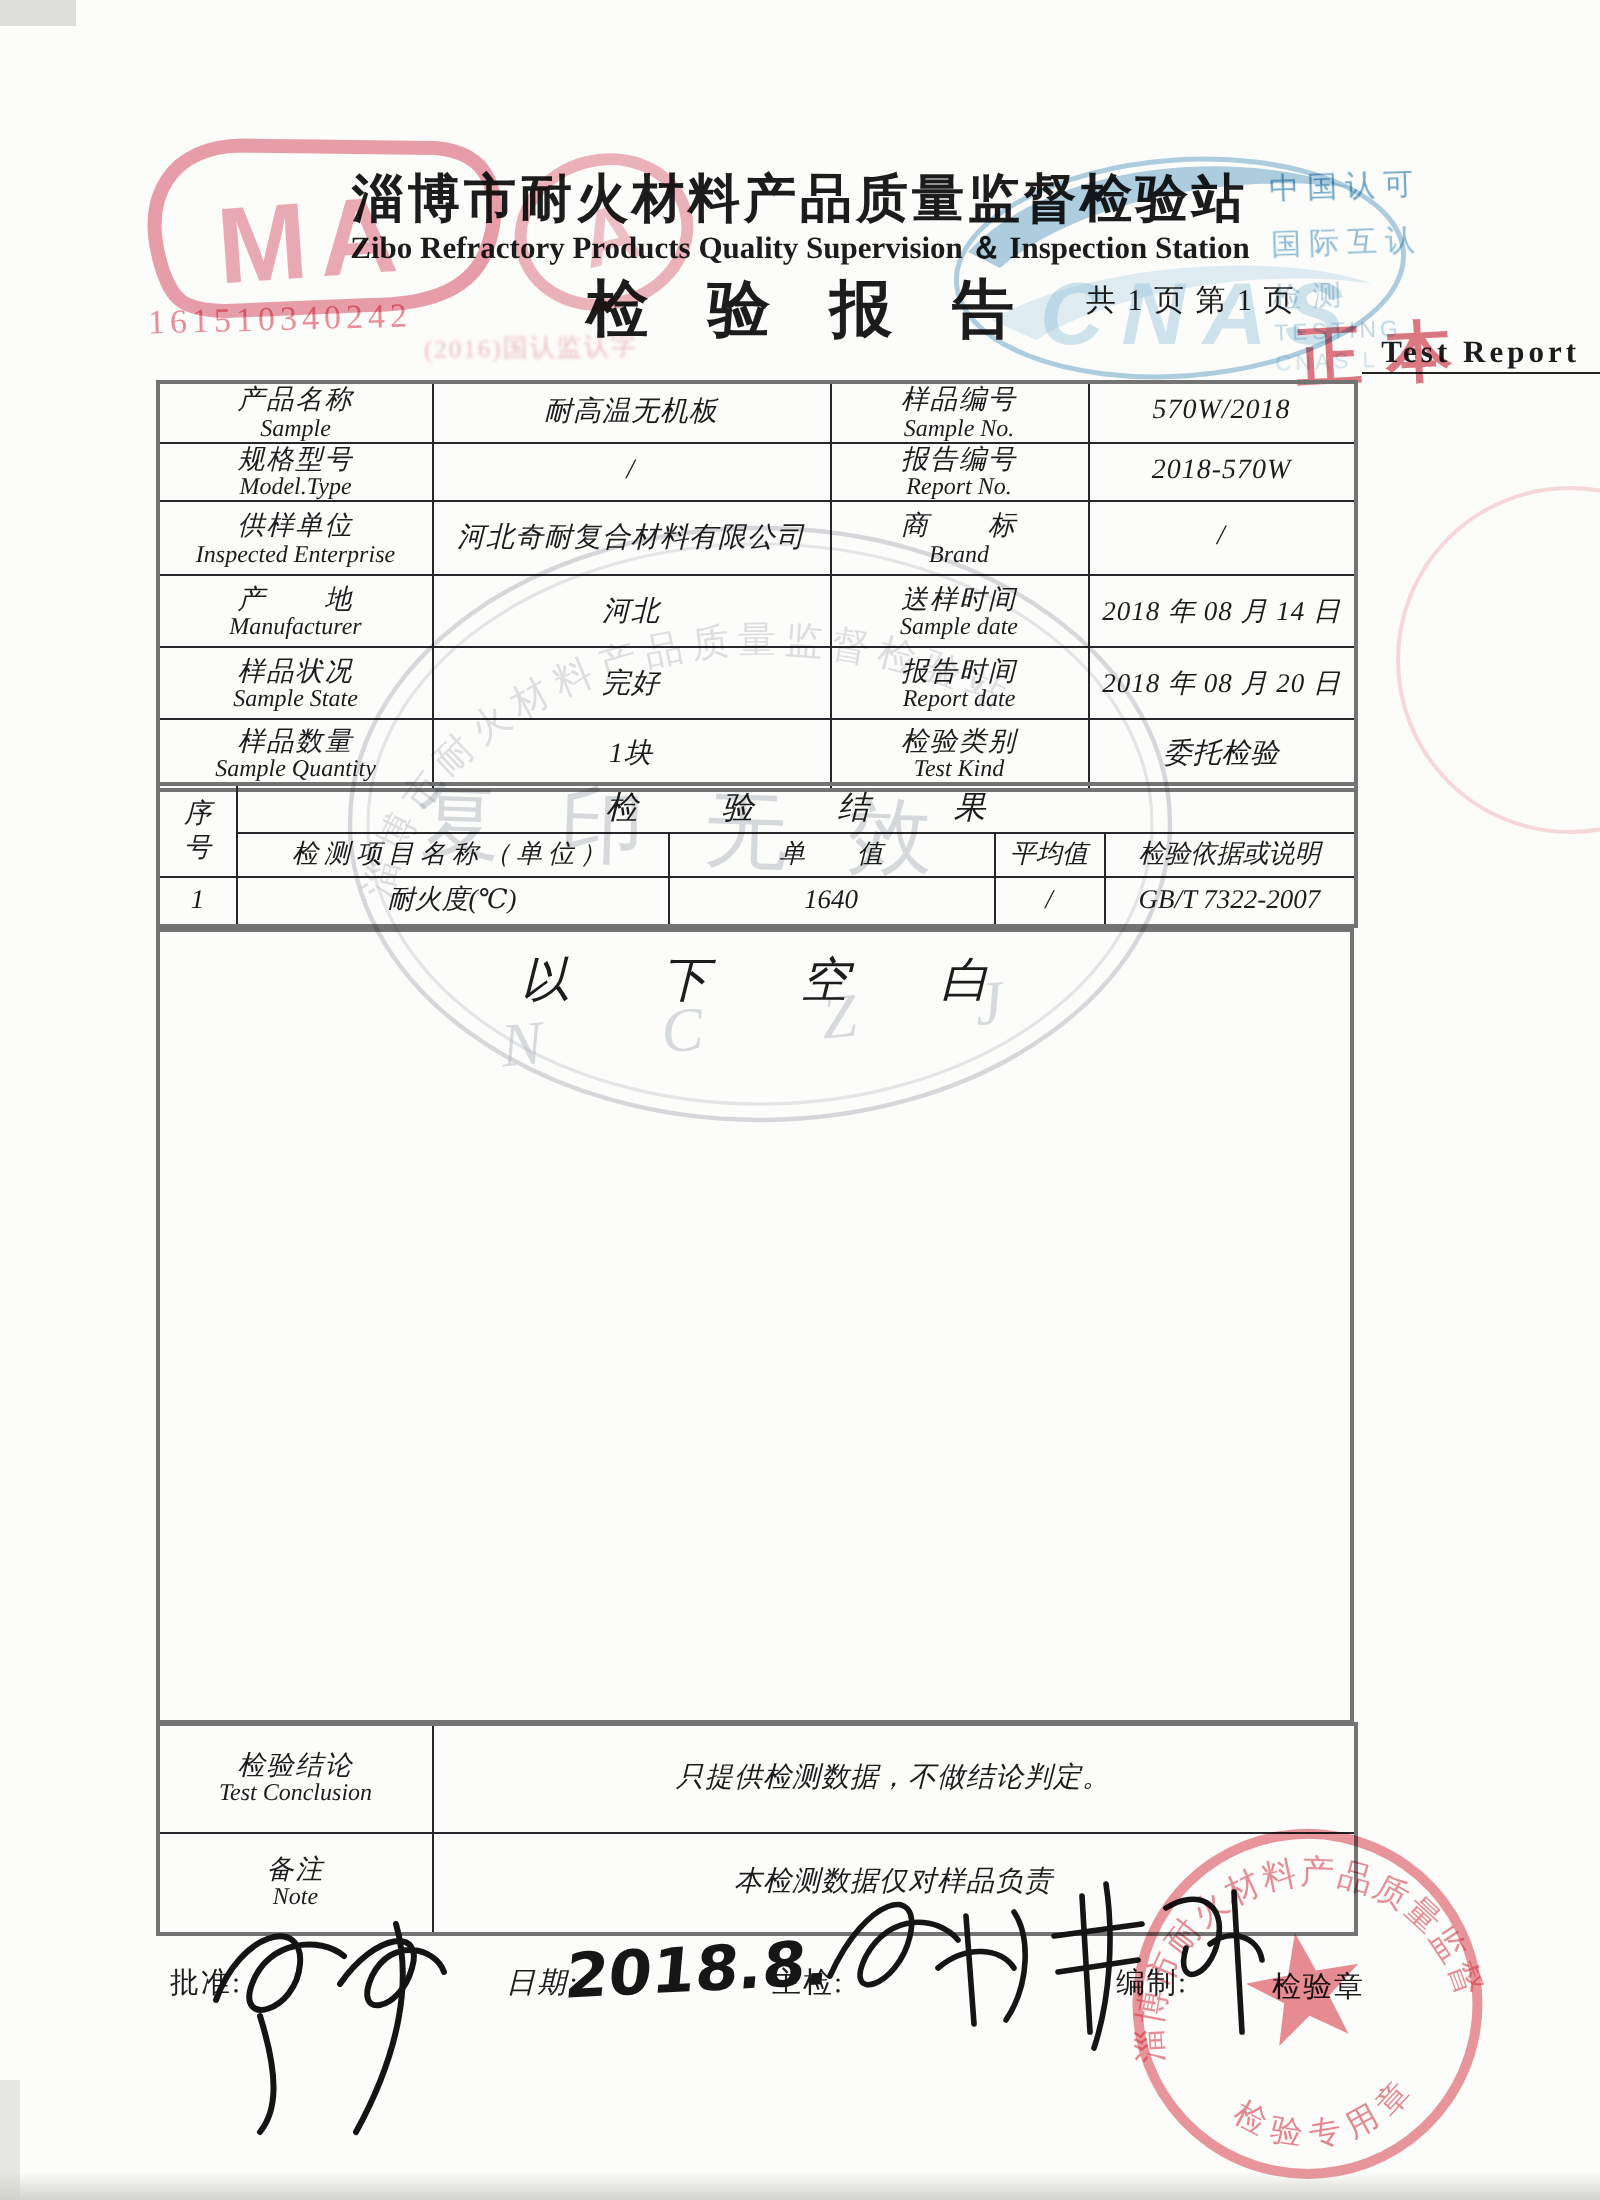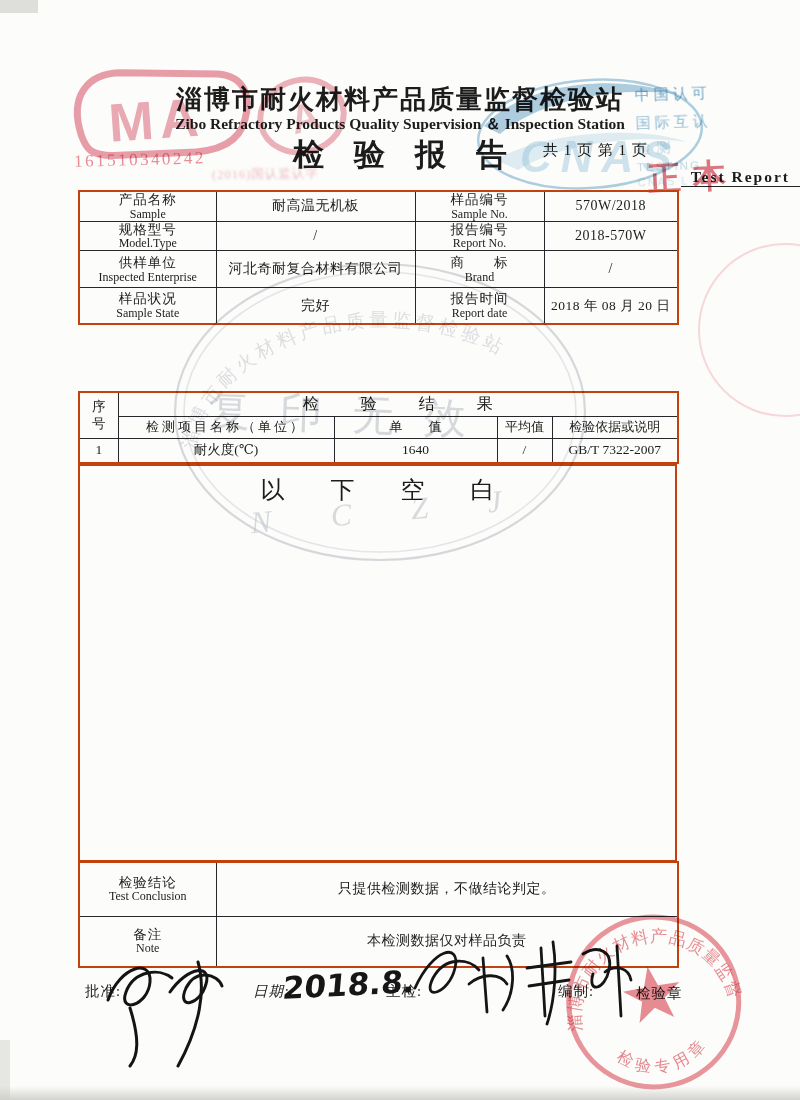--- a/index.html
+++ b/index.html
@@ -12,21 +12,21 @@
           font-family:"Liberation Sans","DejaVu Sans",sans-serif;letter-spacing:2px;top:82px;}
   .org-en{left:0;top:114px;width:800px;text-align:center;font-size:15.5px;font-weight:bold;}
   .title-cn{left:0;top:134px;width:800px;text-align:center;font-size:31px;font-weight:bold;
           font-family:"Liberation Sans","DejaVu Sans",sans-serif;letter-spacing:30px;padding-left:30px;box-sizing:border-box;}
   .page-info{left:543px;top:141px;font-size:15px;letter-spacing:1px;}
   .title-en{left:0;top:168px;width:800px;text-align:right;font-size:15.5px;font-weight:bold;}
   .title-en span{border-bottom:1.6px solid #222;padding:0 10px 1px 10px;letter-spacing:2px;}
   
   table{border-collapse:collapse;table-layout:fixed;}
   td{border:1.6px solid #27272b;padding:0;text-align:center;vertical-align:middle;overflow:hidden;}
-  .t-outer{border:2px solid #c2410c;}
+  .t-outer{border:2px solid #737373;font-style:italic;}
   .lbl .cn{display:block;font-size:13.5px;letter-spacing:1px;line-height:1.15;}
   .lbl .en{display:block;font-size:12px;line-height:1.1;}
   .val{font-size:14px;letter-spacing:0.5px;}
   .val-sm{font-size:13.5px;}
   .seq{font-size:13.5px;line-height:1.3;}
   .sect-title{font-size:16px;letter-spacing:42px;padding-left:42px;margin-top:28px;}
   .subhead{font-size:13px;letter-spacing:3px;margin-top:36px;}
   .single-head{letter-spacing:26px;padding-left:26px;}
   .blank-note{font-size:24px;letter-spacing:46px;padding-left:46px;text-align:center;}
   
@@ -132,29 +132,53 @@
           </td>
       <td class="val">河北奇耐复合材料有限公司</td>
       <td class="lbl">
             <span class="cn">商　　标</span>
             <span class="en">Brand</span>
           </td>
       <td class="val">/</td>
     </tr>
     <tr style="height:36px">
       <td class="lbl">
+            <span class="cn">产　　地</span>
+            <span class="en">Manufacturer</span>
+          </td>
+      <td class="val">河北</td>
+      <td class="lbl">
+            <span class="cn">送样时间</span>
+            <span class="en">Sample date</span>
+          </td>
+      <td class="val val-sm">2018 年 08 月 14 日</td>
+    </tr>
+    <tr style="height:36px">
+      <td class="lbl">
             <span class="cn">样品状况</span>
             <span class="en">Sample State</span>
           </td>
       <td class="val">完好</td>
       <td class="lbl">
             <span class="cn">报告时间</span>
             <span class="en">Report date</span>
           </td>
       <td class="val val-sm">2018 年 08 月 20 日</td>
+    </tr>
+    <tr style="height:35px">
+      <td class="lbl">
+            <span class="cn">样品数量</span>
+            <span class="en">Sample Quantity</span>
+          </td>
+      <td class="val">1块</td>
+      <td class="lbl">
+            <span class="cn">检验类别</span>
+            <span class="en">Test Kind</span>
+          </td>
+      <td class="val">委托检验</td>
     </tr>
   </tbody>
     </table>
 
   <table class="abs t-outer" style="left:78px;top:391px;width:599px;">
     <colgroup>
         <col style="width:39px">
         <col style="width:216px">
         <col style="width:163px">
         <col style="width:55px">

